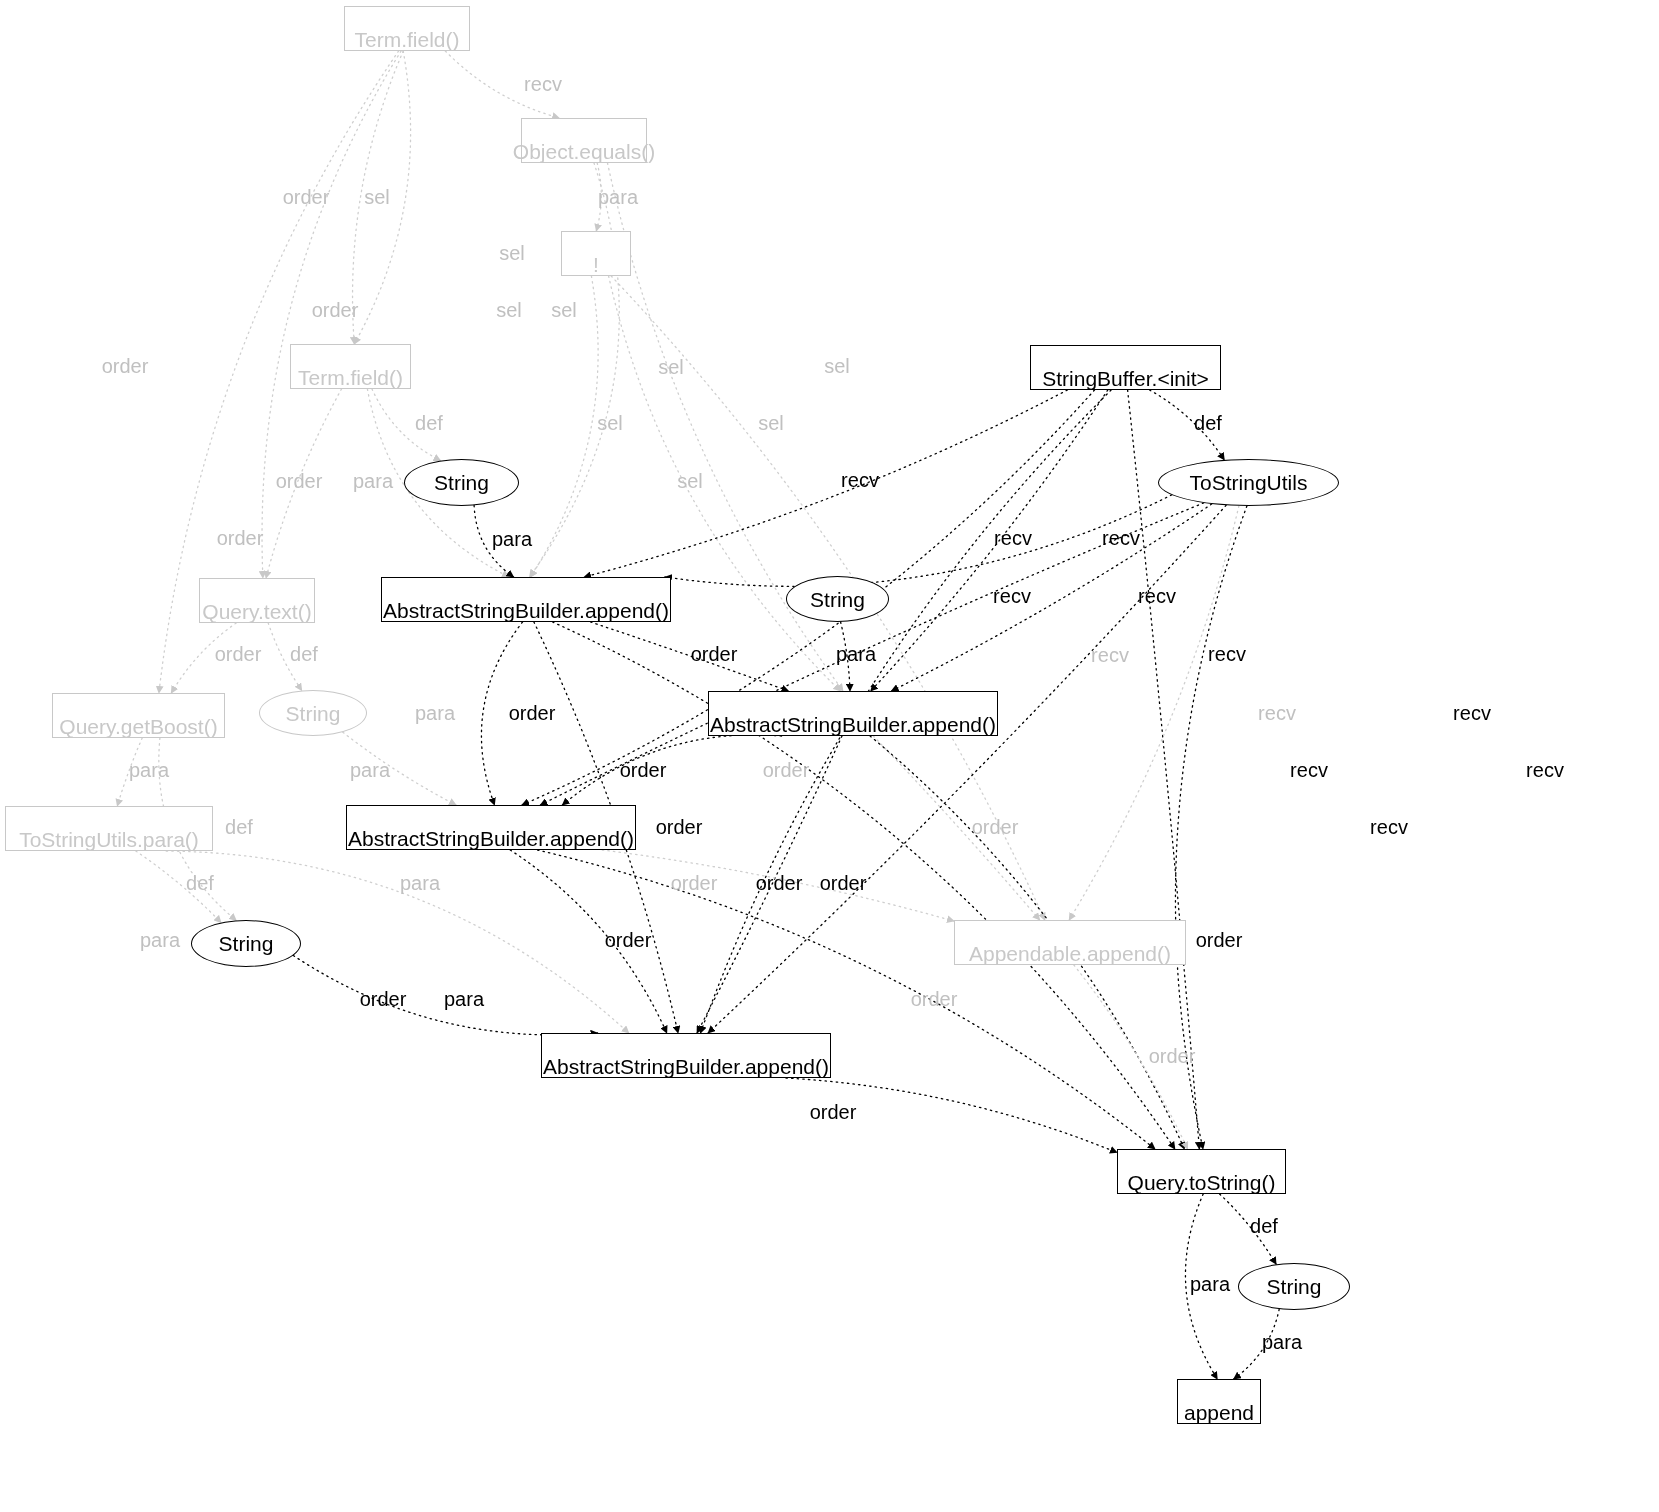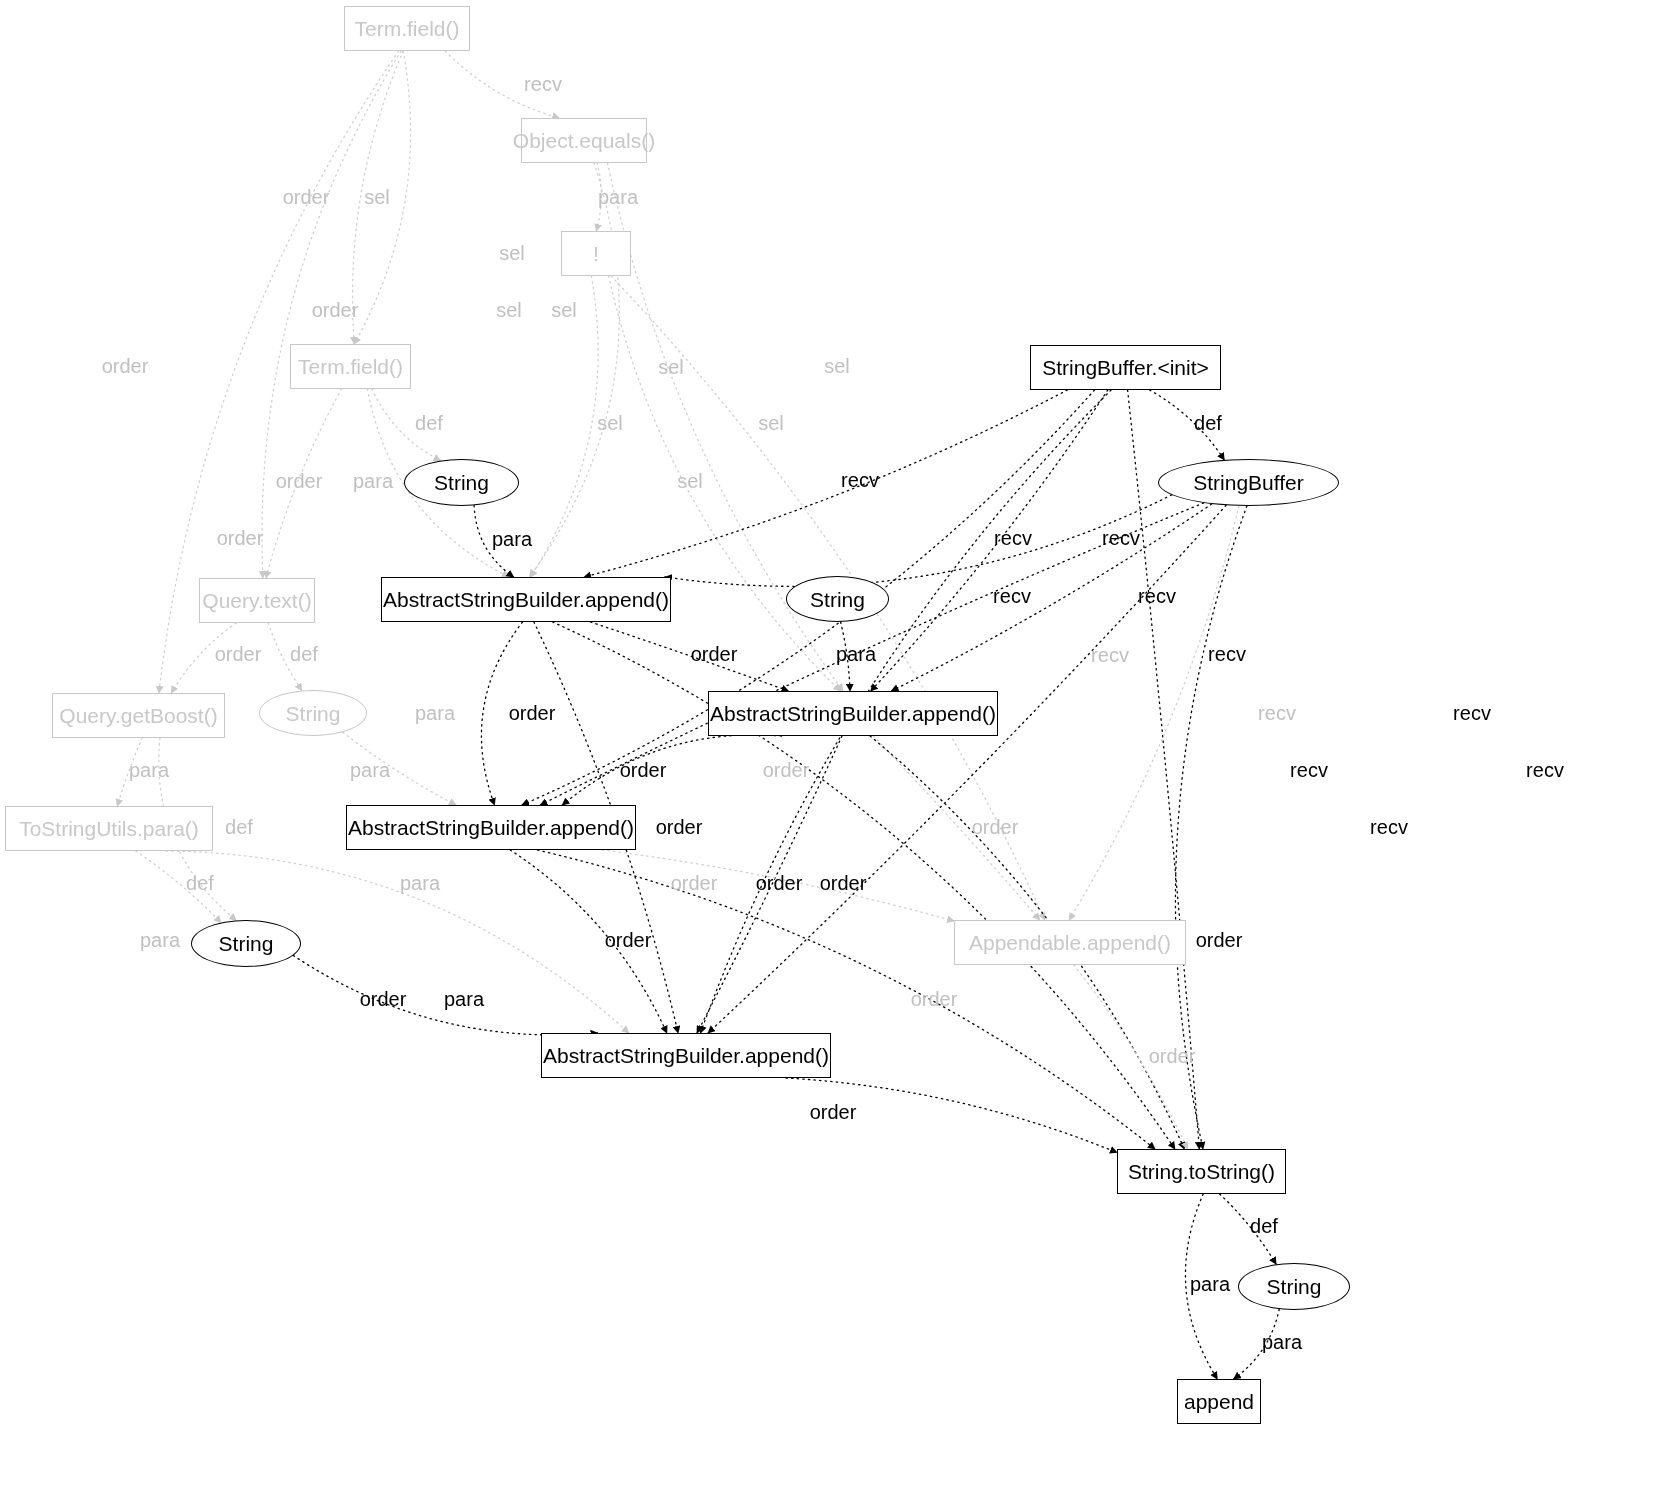--- a/index.html
+++ b/index.html
@@ -29,20 +29,21 @@
     justify-content: center;
     box-sizing: border-box;
     white-space: nowrap;
     font-size: 21px;
     line-height: 1;
     z-index: 5;
     background: #ffffff;
   }
   .node.box {
     border: 1.4px solid #000000;
+    align-items: flex-end;
   }
   .node.box.faded {
     border-color: #c8c8c8;
     color: #c8c8c8;
   }
   .node.ell {
     border: 1.6px solid #000000;
     border-radius: 50%;
   }
   .node.ell.faded {
@@ -139,21 +140,21 @@
     <div class="node box faded" style="left: 290px; top: 344px; width: 121px; height: 45px;">
       <span>Term.field()</span>
     </div>
     <div class="node box" style="left: 1030px; top: 345px; width: 191px; height: 45px;">
       <span>StringBuffer.&lt;init&gt;</span>
     </div>
     <div class="node ell" style="left: 404px; top: 459px; width: 115px; height: 47px;">
       <span>String</span>
     </div>
     <div class="node ell" style="left: 1158px; top: 459px; width: 181px; height: 47px;">
-      <span>StringBuffer</span>
+      <span>ToStringUtils</span>
     </div>
     <div class="node box faded" style="left: 199px; top: 578px; width: 116px; height: 45px;">
       <span>Query.text()</span>
     </div>
     <div class="node box" style="left: 381px; top: 577px; width: 290px; height: 45px;">
       <span>AbstractStringBuilder.append()</span>
     </div>
     <div class="node ell" style="left: 786px; top: 576px; width: 103px; height: 46px;">
       <span>String</span>
     </div>
@@ -175,21 +176,21 @@
     <div class="node ell" style="left: 191px; top: 920px; width: 110px; height: 47px;">
       <span>String</span>
     </div>
     <div class="node box faded" style="left: 954px; top: 920px; width: 232px; height: 45px;">
       <span>Appendable.append()</span>
     </div>
     <div class="node box" style="left: 541px; top: 1033px; width: 290px; height: 45px;">
       <span>AbstractStringBuilder.append()</span>
     </div>
     <div class="node box" style="left: 1117px; top: 1149px; width: 169px; height: 45px;">
-      <span>String.toString()</span>
+      <span>Query.toString()</span>
     </div>
     <div class="node ell" style="left: 1238px; top: 1263px; width: 112px; height: 47px;">
       <span>String</span>
     </div>
     <div class="node box" style="left: 1177px; top: 1379px; width: 84px; height: 45px;">
       <span>append</span>
     </div>
     <div class="edge-label faded" style="left: 543px; top: 84px;">recv</div>
     <div class="edge-label faded" style="left: 306px; top: 197px;">order</div>
     <div class="edge-label faded" style="left: 377px; top: 197px;">sel</div>

